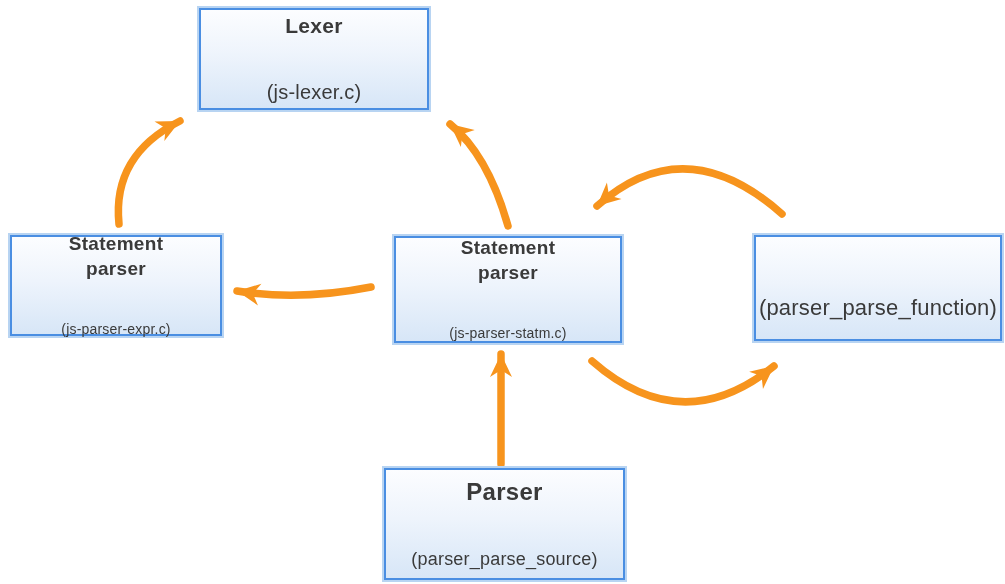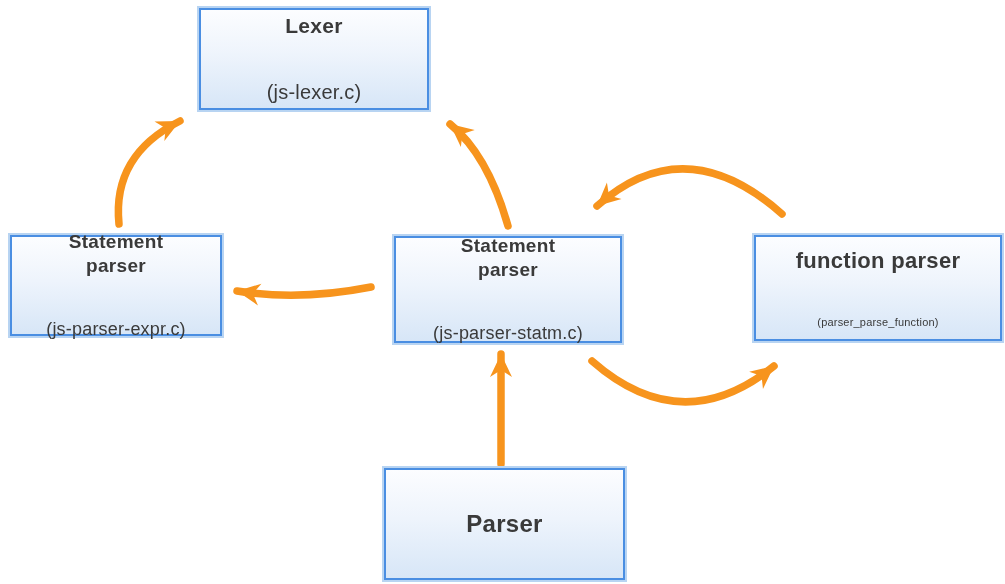--- a/index.html
+++ b/index.html
@@ -54,29 +54,29 @@
     letter-spacing: 0.2px;
     margin-top: 40px;
   }
 
   .n-lexer   { left: 199px; top: 8px;   width: 230px; height: 102px; }
   .n-lexer .title    { font-size: 21px; }
   .n-lexer .subtitle { font-size: 20px; }
 
   .n-expr    { left: 10px;  top: 235px; width: 212px; height: 101px; }
   .n-expr .title     { font-size: 19px; }
-  .n-expr .subtitle  { font-size: 18px; }
+  .n-expr .subtitle  { font-size: 14px; }
 
   .n-statm   { left: 394px; top: 236px; width: 228px; height: 107px; }
   .n-statm .title    { font-size: 19px; }
-  .n-statm .subtitle { font-size: 18px; }
+  .n-statm .subtitle { font-size: 14px; }
 
   .n-func    { left: 754px; top: 235px; width: 248px; height: 106px; }
   .n-func .title     { font-size: 22px; }
-  .n-func .subtitle  { font-size: 11px; }
+  .n-func .subtitle  { font-size: 22px; }
 
   .n-parser  { left: 384px; top: 468px; width: 241px; height: 112px; }
   .n-parser .title   { font-size: 24px; }
   .n-parser .subtitle{ font-size: 18px; }
 </style>
 </head>
 <body>
 
 <div class="canvas">
 
@@ -105,21 +105,21 @@
     <div class="subtitle">(js-parser-expr.c)</div>
   </div>
 
   <div class="node n-statm">
     <div class="title">Statement
 parser</div>
     <div class="subtitle">(js-parser-statm.c)</div>
   </div>
 
   <div class="node n-func">
-    <div class="title">function parser</div>
     <div class="subtitle">(parser_parse_function)</div>
   </div>
 
   <div class="node n-parser">
     <div class="title">Parser</div>
+    <div class="subtitle">(parser_parse_source)</div>
   </div>
 
 </div>
 
 </body></html>

